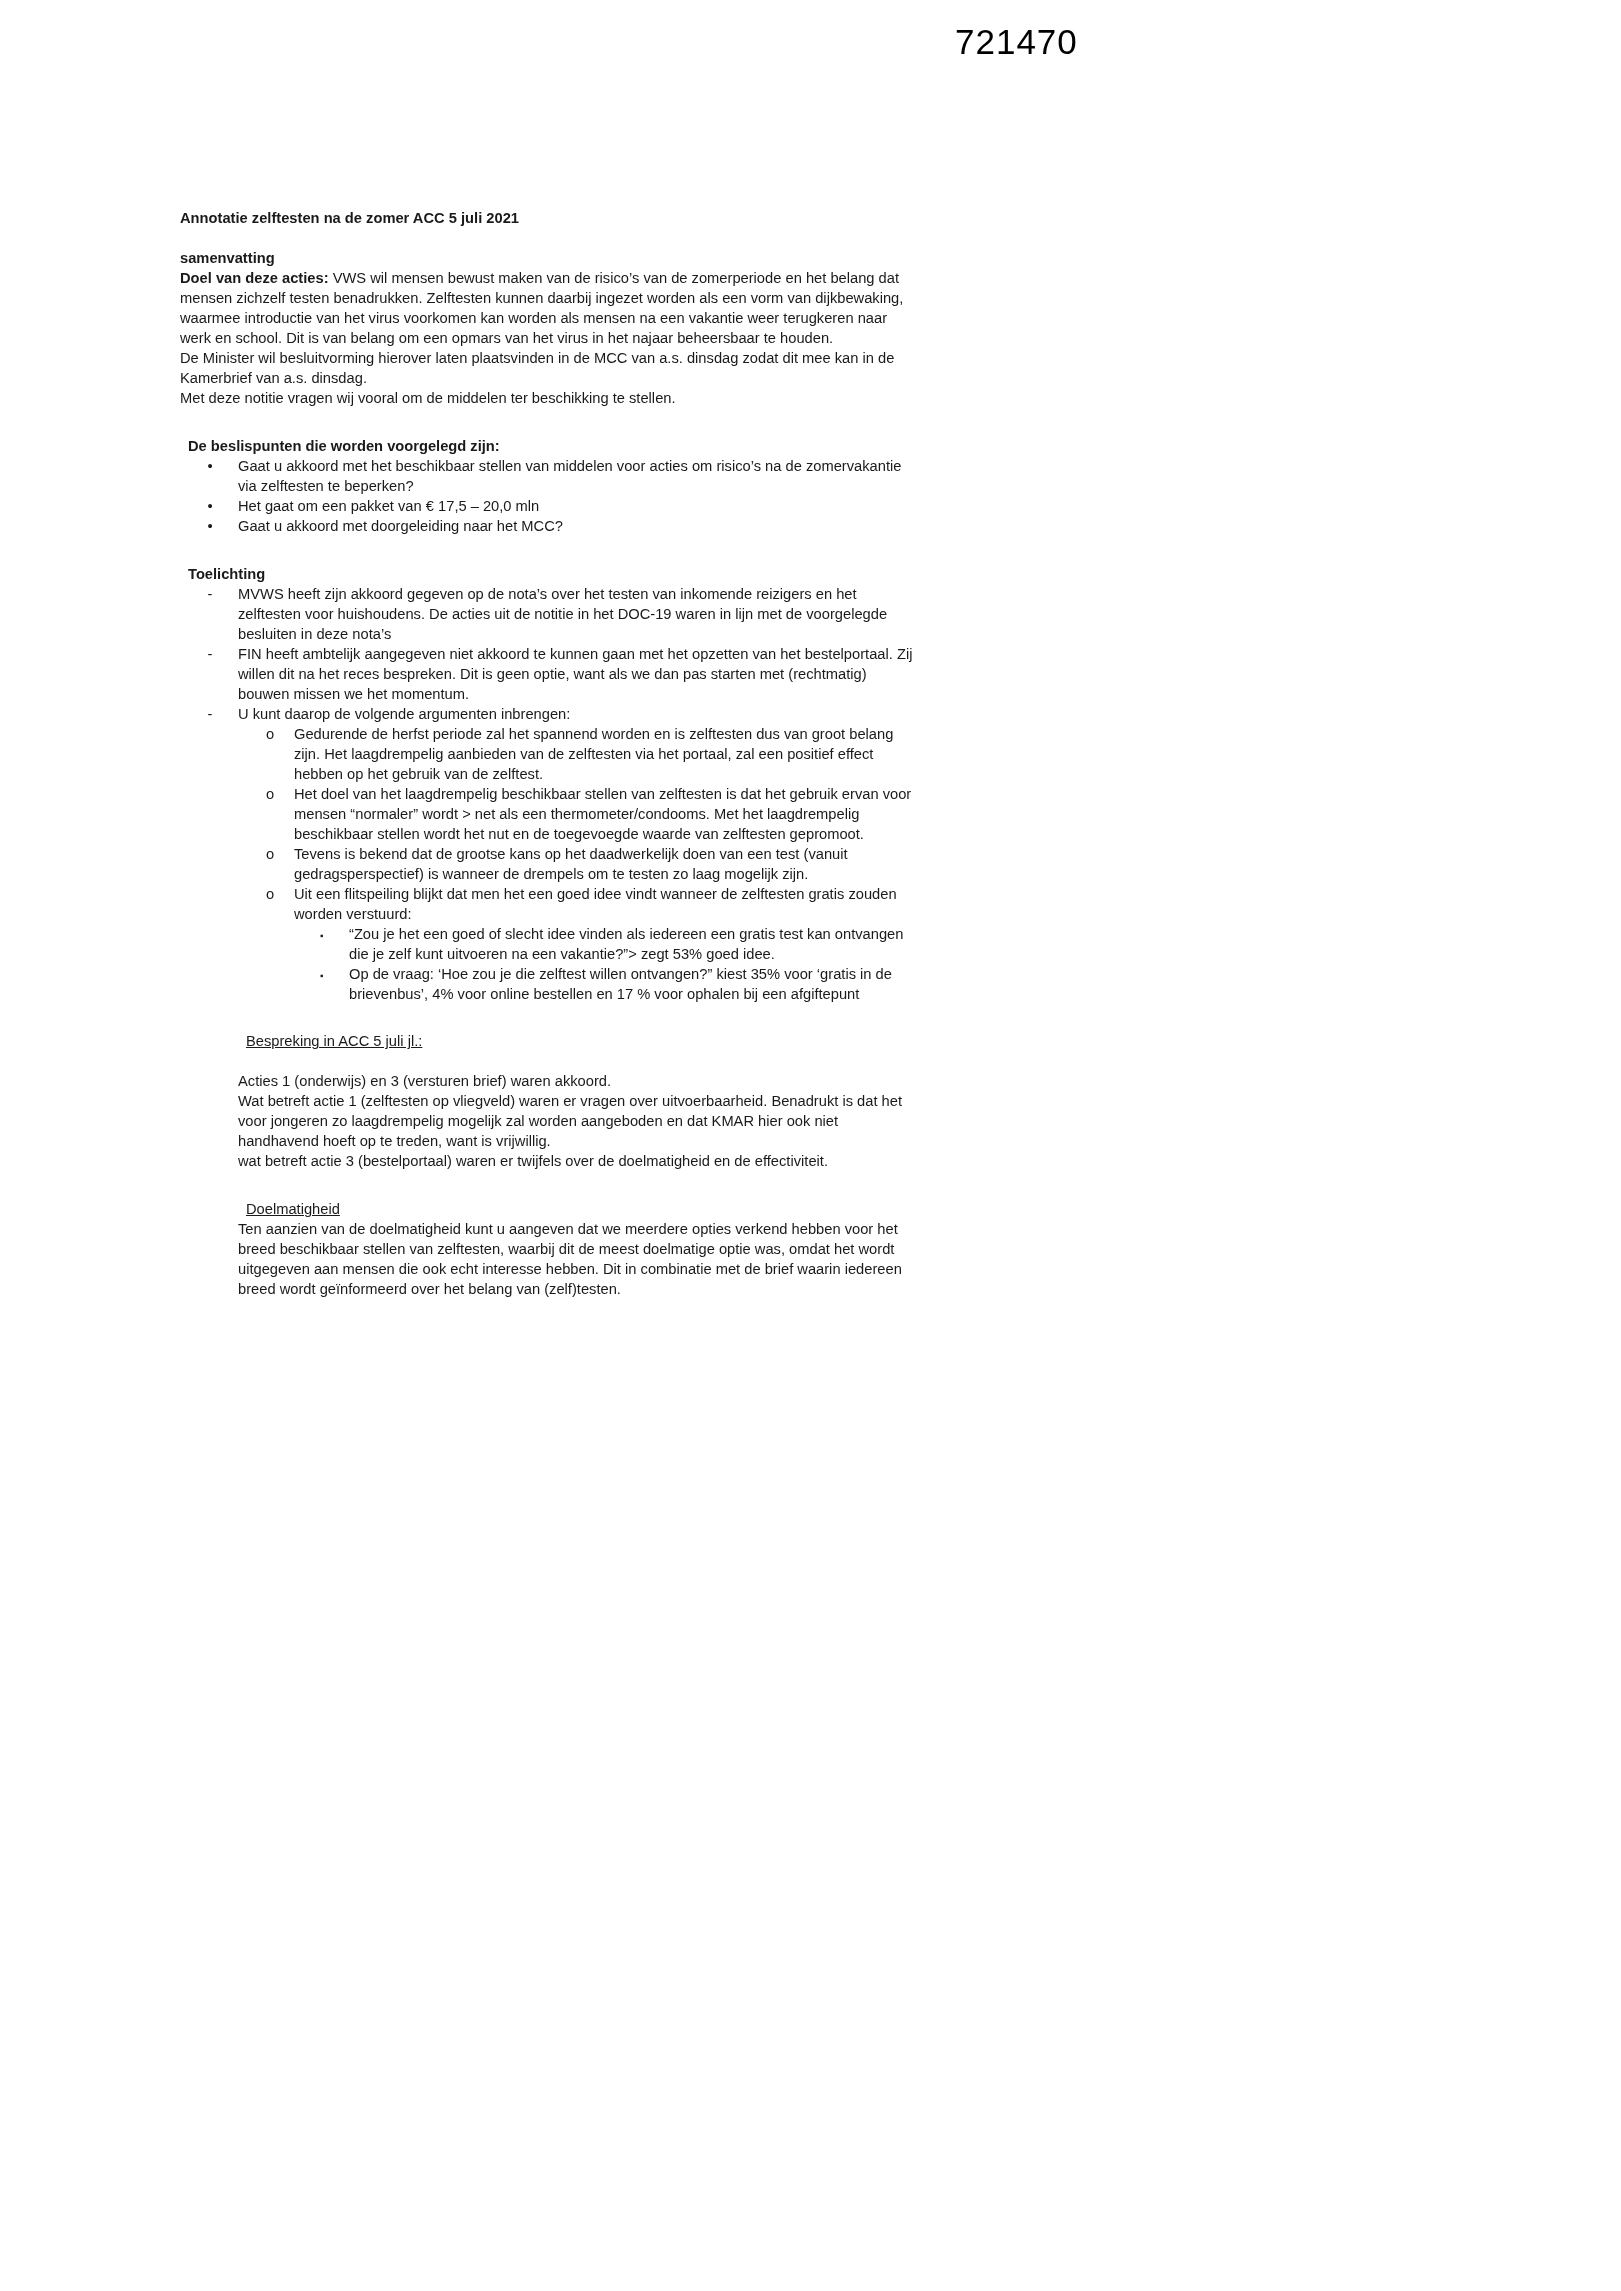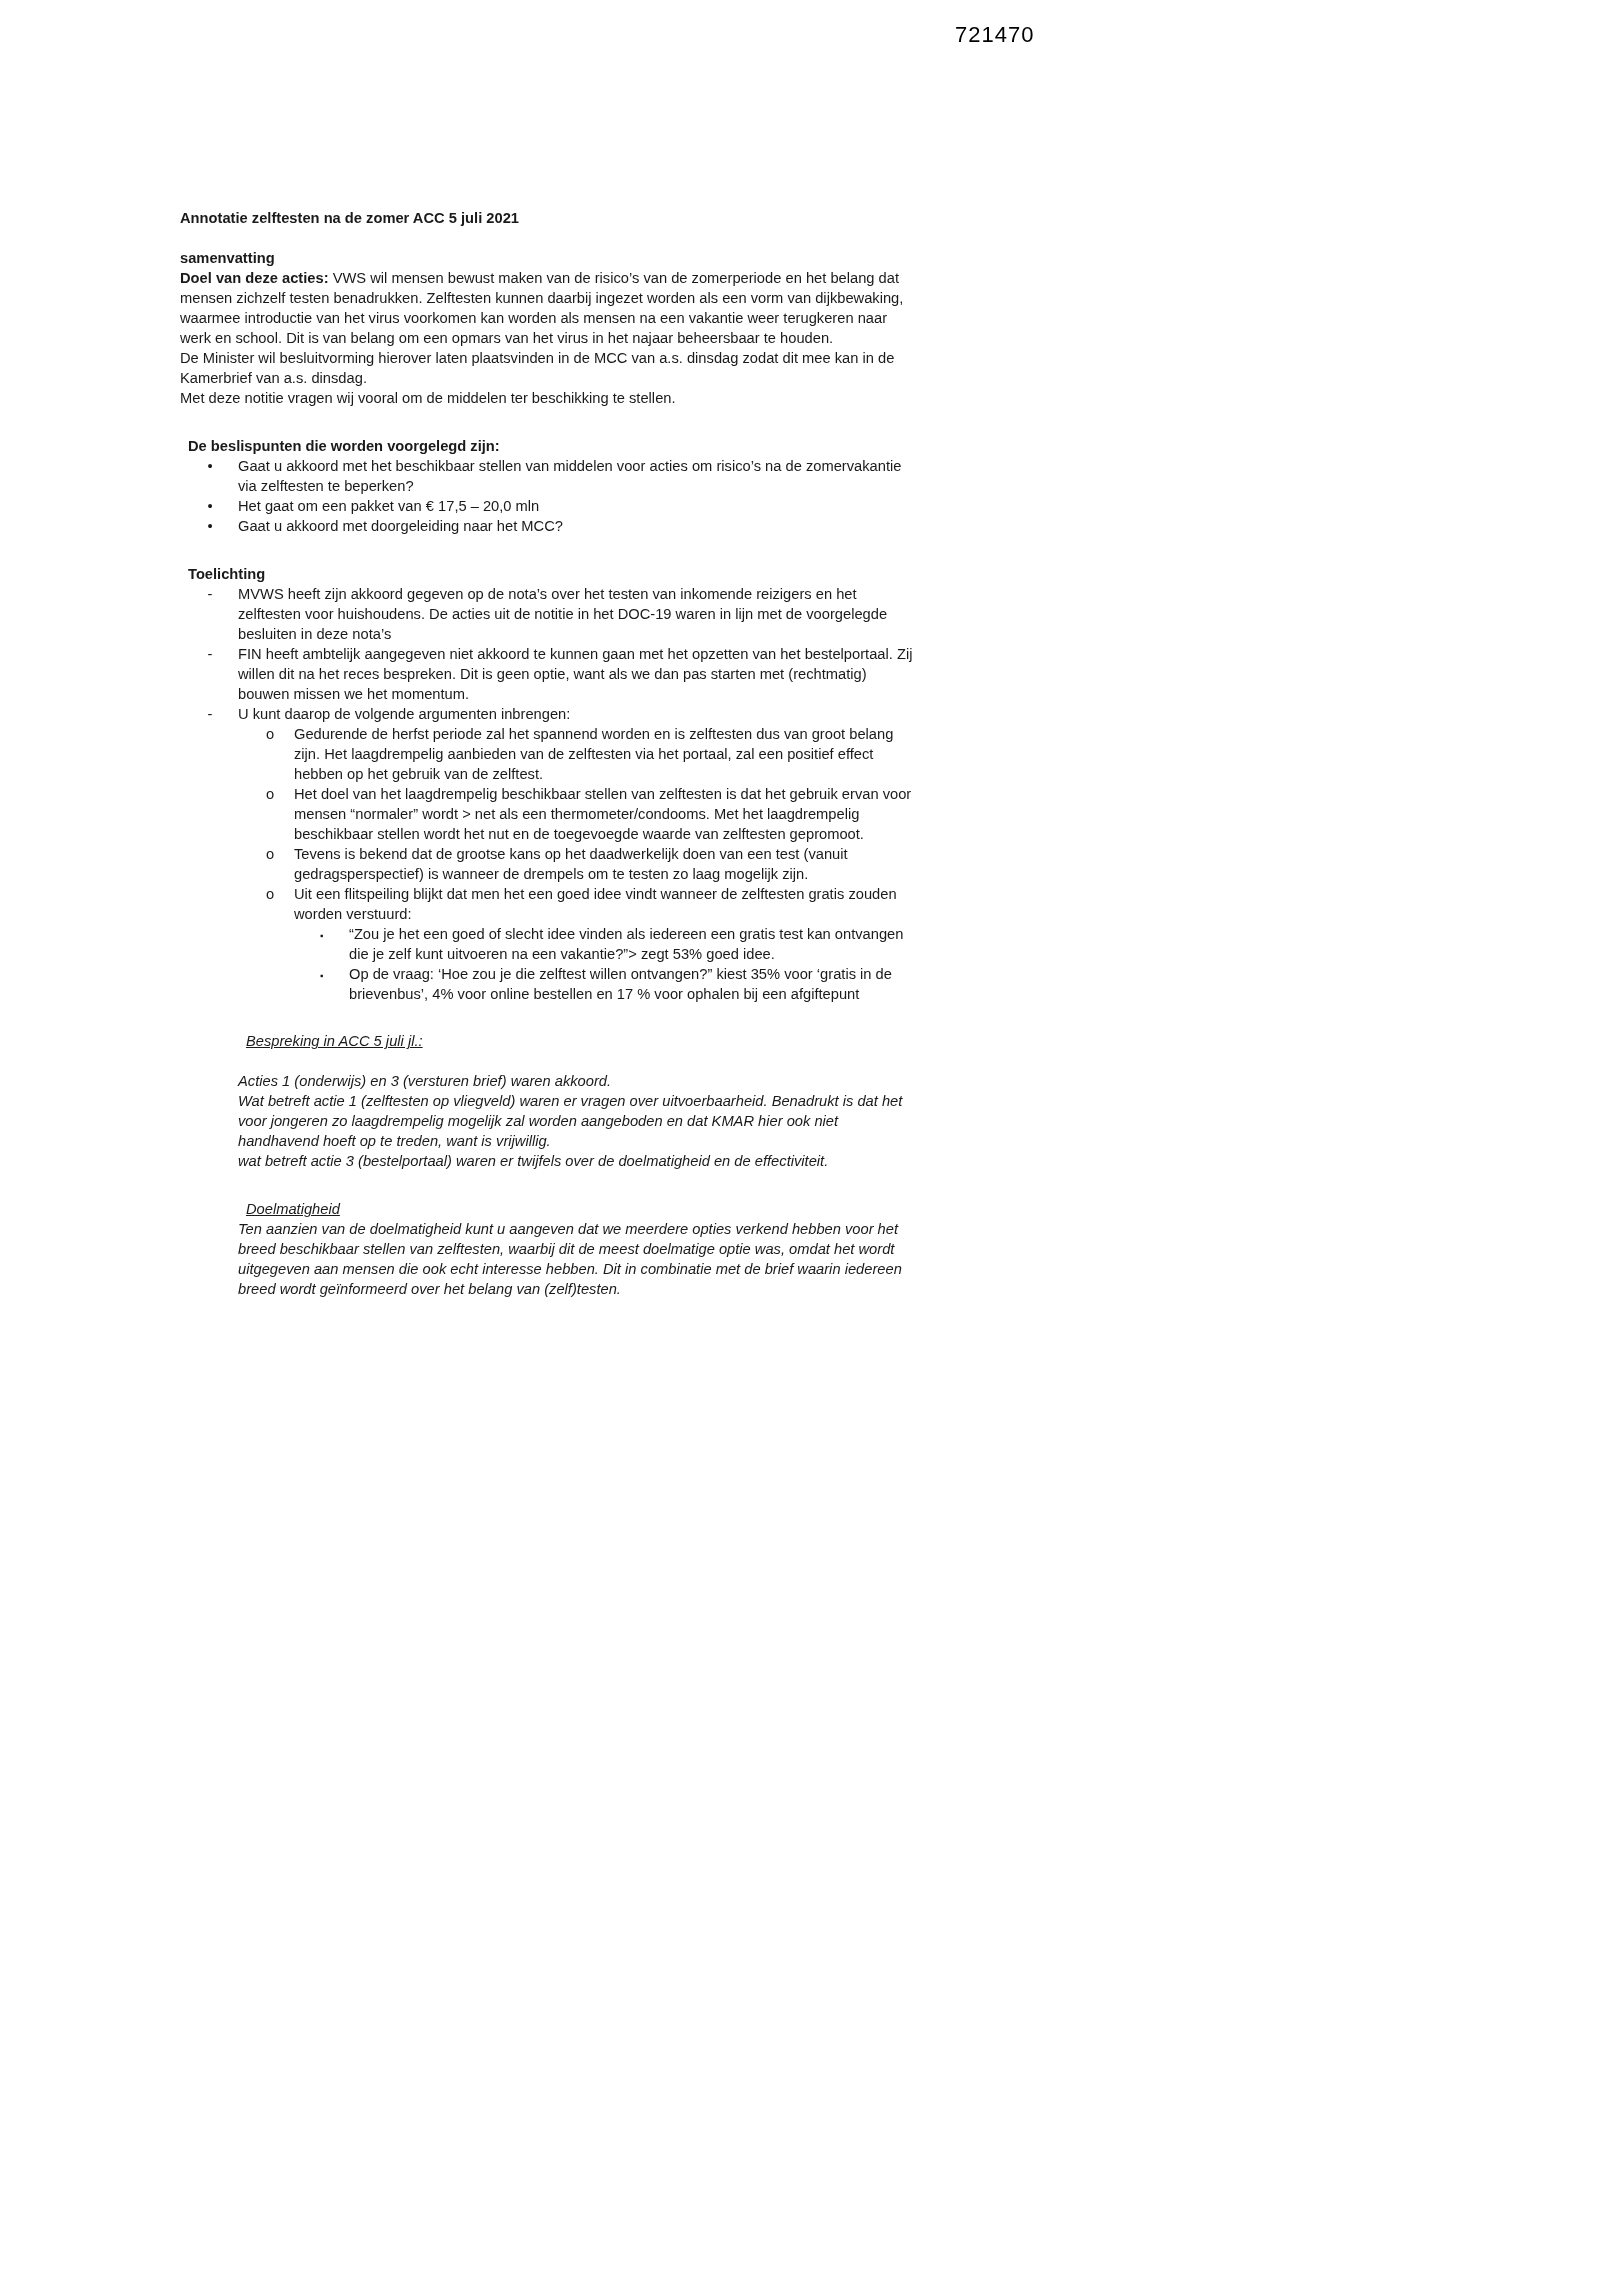--- a/index.html
+++ b/index.html
@@ -7,21 +7,21 @@
   body {
     font-family: "Liberation Sans", sans-serif;
     color: #1a1a1a;
     position: relative;
     overflow: hidden;
   }
   .doc-number {
     position: absolute;
     left: 955px;
     top: 21.6px;
-    font-size: 22px;
+    font-size: 35px;
     color: #000000;
     letter-spacing: 1px;
     text-align: right;
   }
   .content {
     position: absolute;
     left: 180px;
     top: 208px;
     width: 733px;
     font-size: 14.7px;
@@ -31,21 +31,21 @@
   .underline { text-decoration: underline; }
   .gap { height: 20px; }
   .mt8 { margin-top: 7.8px; margin-left: 8px; }
   .li { position: relative; }
   .l1 { padding-left: 58px; }
   .l1 > .marker { position: absolute; left: 27.4px; }
   .l2 { padding-left: 114px; }
   .l2 > .marker { position: absolute; left: 86px; }
   .l3 { padding-left: 169px; }
   .l3 > .marker { position: absolute; left: 140px; font-size: 9.8px; top: 2.9px; }
-  .indent { margin-left: 58px; font-style: italic; }
+  .indent { margin-left: 58px; }
 </style>
 </head>
 <body>
 
 <div class="doc-number">721470</div>
 
 <div class="content">
 
   <p class="bold">Annotatie zelftesten na de zomer ACC 5 juli 2021</p>
   <div class="gap"></div>

